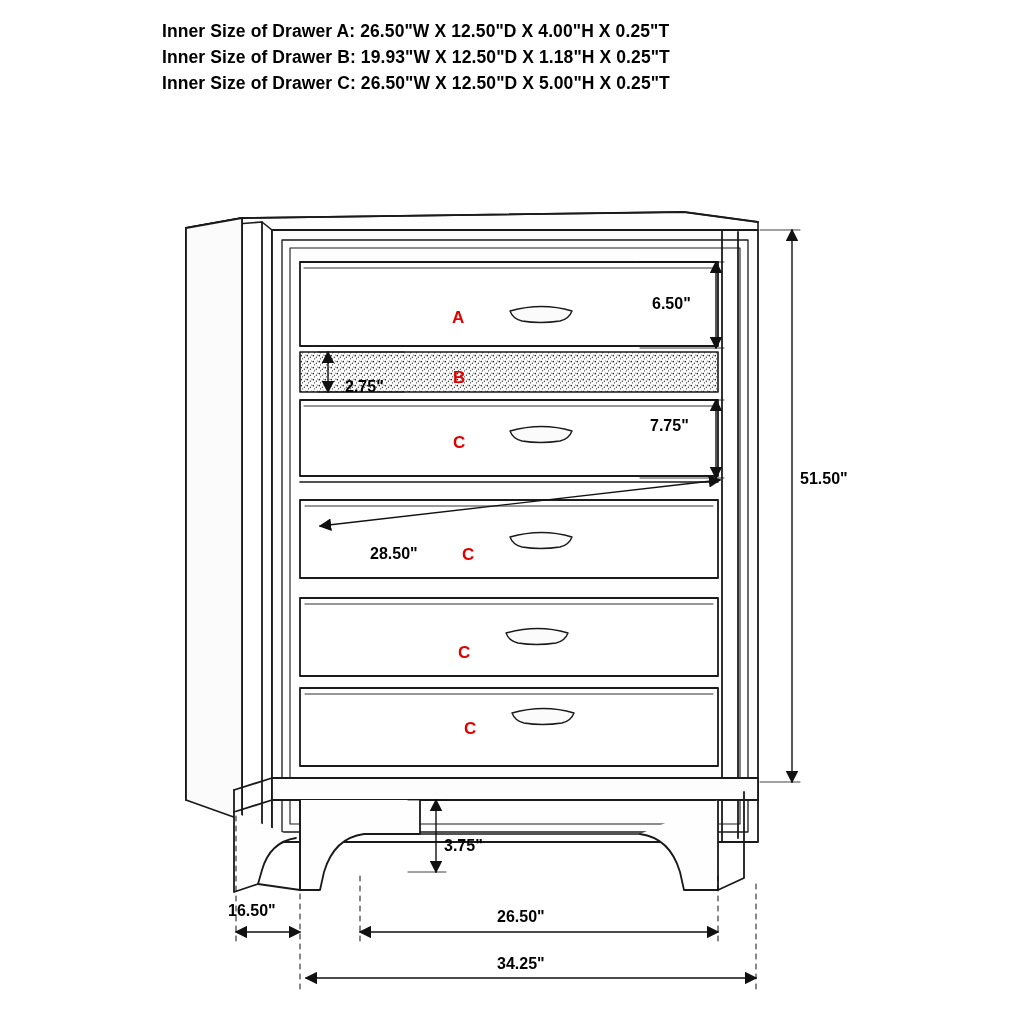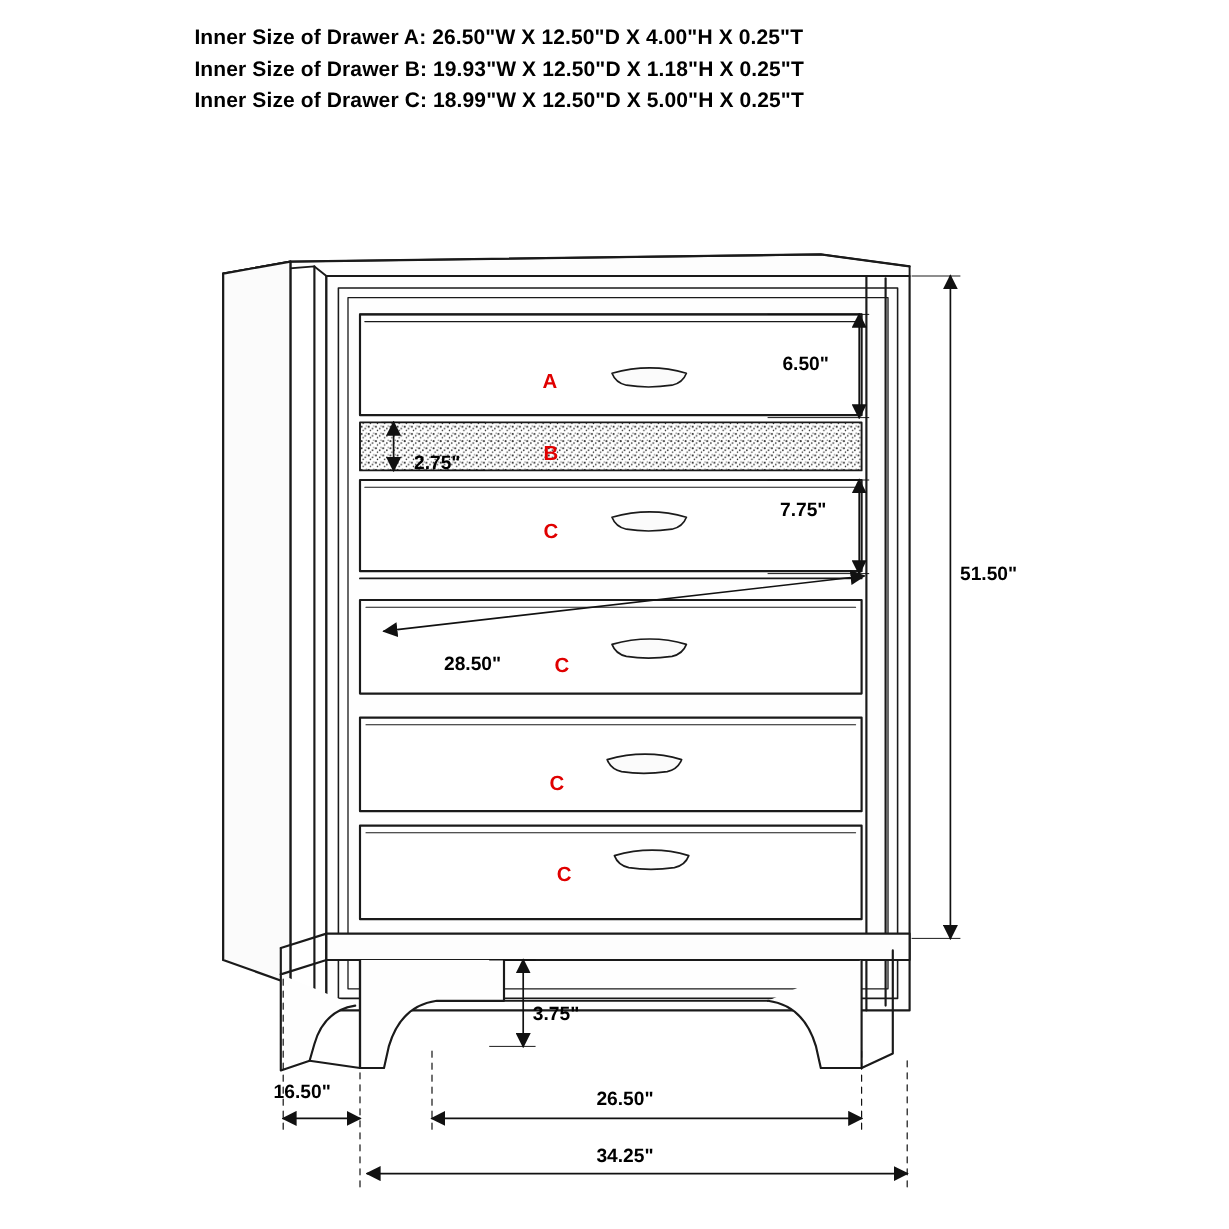--- a/index.html
+++ b/index.html
@@ -56,21 +56,21 @@
   }
 </style>
 </head>
 <body>
 
 <div id="root">
 
   <div class="spec-block">
     <div class="spec-line">Inner Size of Drawer A: 26.50"W X 12.50"D X 4.00"H X 0.25"T</div>
     <div class="spec-line">Inner Size of Drawer B: 19.93"W X 12.50"D X 1.18"H X 0.25"T</div>
-    <div class="spec-line">Inner Size of Drawer C: 18.99"W X 12.50"D X 5.00"H X 0.25"T</div>
+    <div class="spec-line">Inner Size of Drawer C: 26.50"W X 12.50"D X 5.00"H X 0.25"T</div>
   </div>
 
   <svg class="art" viewBox="0 0 1024 1024">
     <defs>
       <marker id="arrHead" markerWidth="9" markerHeight="9" refX="8" refY="4.5" orient="auto">
         <path d="M0,0 L9,4.5 L0,9 z" fill="#111"></path>
       </marker>
       <marker id="arrTail" markerWidth="9" markerHeight="9" refX="1" refY="4.5" orient="auto">
         <path d="M9,0 L0,4.5 L9,9 z" fill="#111"></path>
       </marker>

